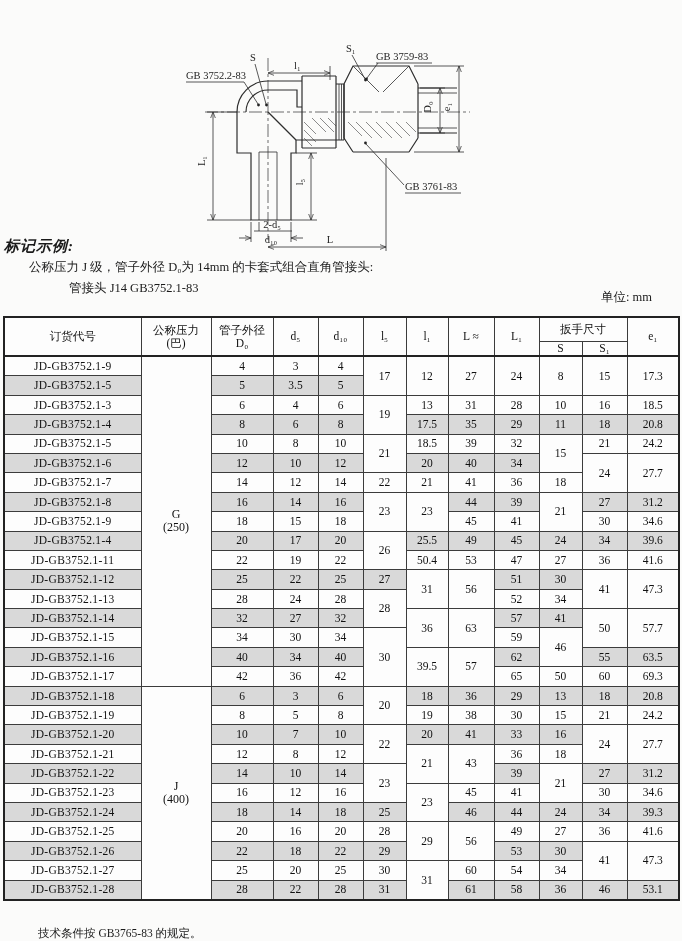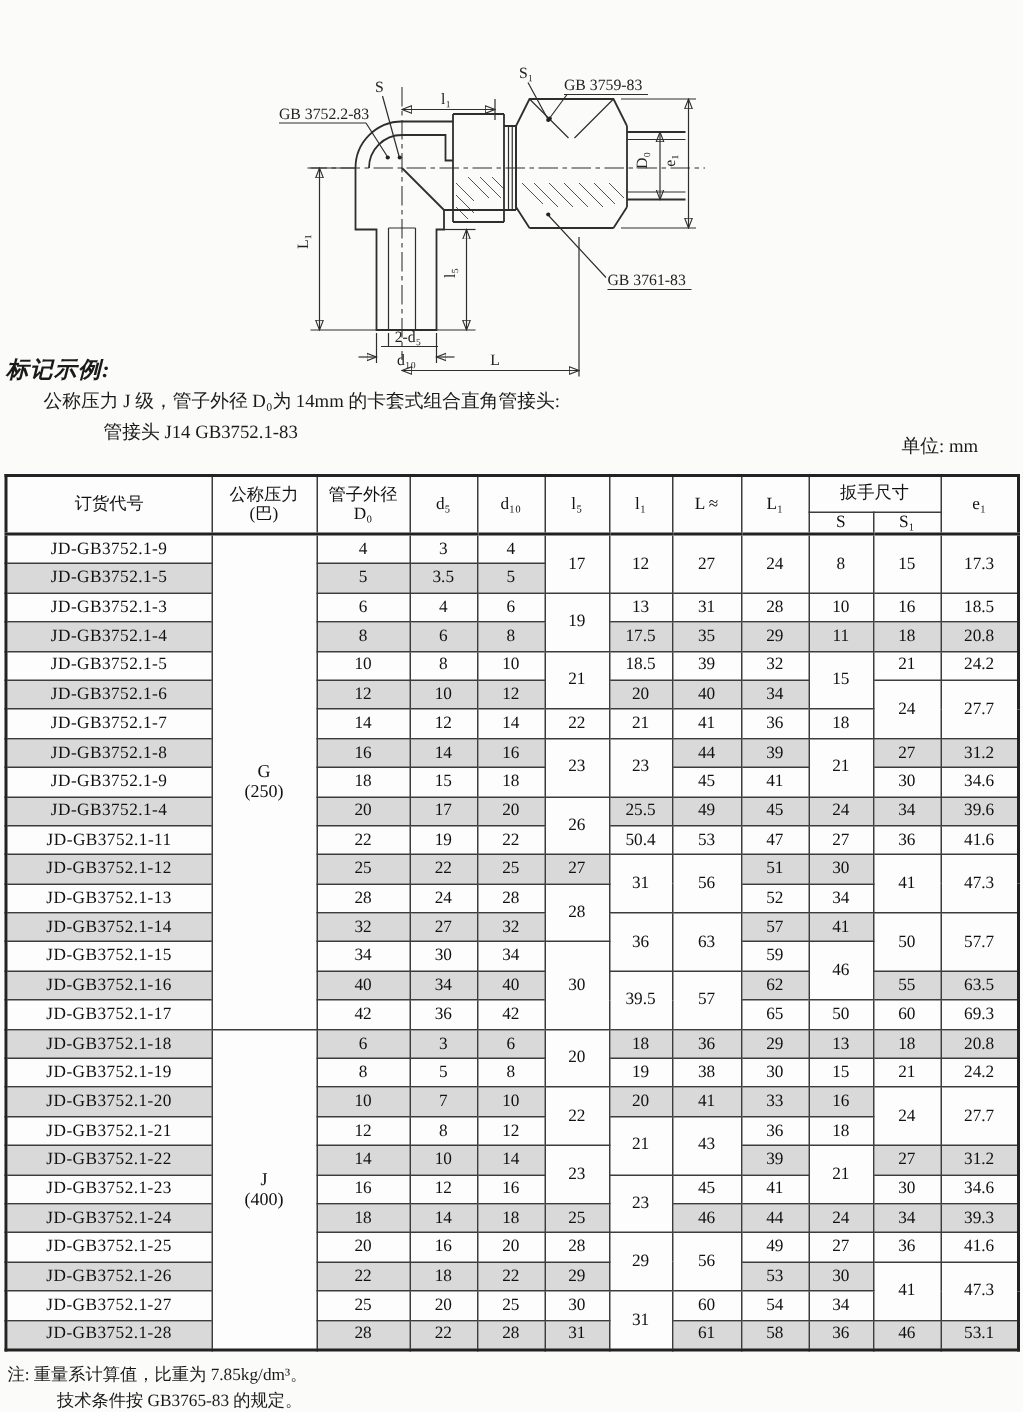--- a/index.html
+++ b/index.html
@@ -1089,16 +1089,15 @@
               <div>46</div>
             </td>
             <td class="sh">
               <div>53.1</div>
             </td>
           </tr>
         </tbody>
       </table>
   </div>
 
-  <div class="abs note1">注:  重量系计算值，比重为 7.85kg/dm³。</div>
   <div class="abs note2">技术条件按 GB3765-83 的规定。</div>
 
 </div>
 
 </body></html>

